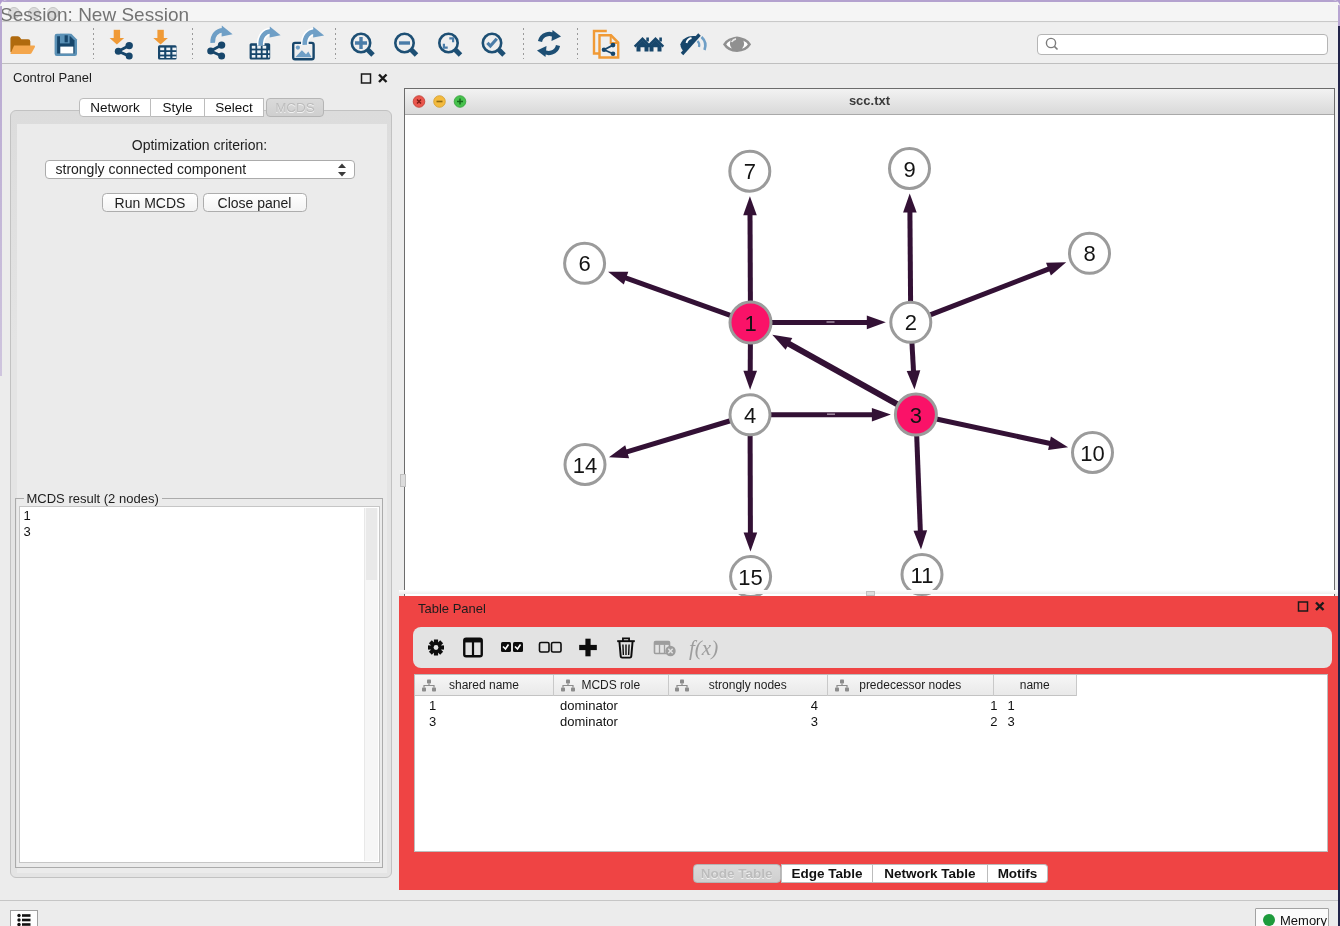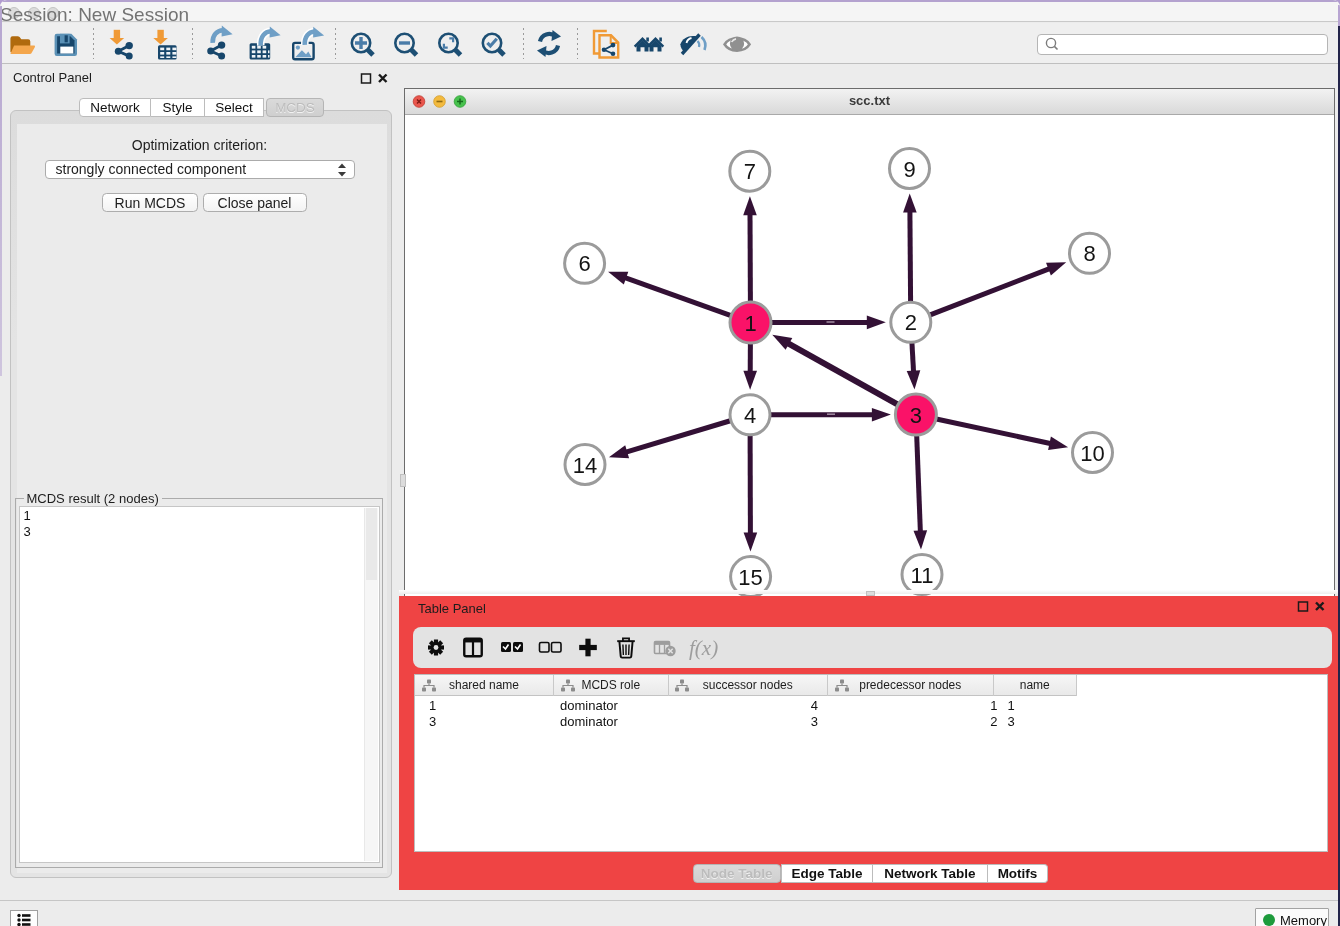--- a/index.html
+++ b/index.html
@@ -389,21 +389,21 @@
         <circle cx="6.5" cy="3.5" r="5.2"></circle>
         <path d="M4.3,1.3 L8.7,5.7 M8.7,1.3 L4.3,5.7" stroke="#e3e3e3" stroke-width="1.5"></path>
       </g>
 
       <text x="290" y="28" font-family="Liberation Serif, serif" font-style="italic" font-size="21" fill="#9d9d9d">f(x)</text>
     </svg>
     <div id="tp-table">
       <div id="tp-thead">
         <div class="th" style="left:0; width:139px;">shared name</div>
         <div class="th" style="left:139px; width:114.5px;">MCDS role</div>
-        <div class="th" style="left:253.5px; width:159.5px;">successor nodes</div>
+        <div class="th" style="left:253.5px; width:159.5px;">strongly nodes</div>
         <div class="th" style="left:413px; width:165.5px;">predecessor nodes</div>
         <div class="th" style="left:578.5px; width:83.5px;">name</div>
         <svg width="660" height="21" viewBox="0 0 660 21" style="position:absolute; left:0; top:0;">
           <g fill="#8c8c8c">
             <g transform="translate(14,10.5)">
                 <rect x="-2" y="-6" width="4" height="4" rx="0.8"></rect>
                 <rect x="-7" y="2" width="4" height="4" rx="0.8"></rect>
                 <rect x="3" y="2" width="4" height="4" rx="0.8"></rect>
                 <path d="M0,-2 L0,0 M-5,2 L-5,0 L5,0 L5,2" stroke="#8c8c8c" stroke-width="1.2" fill="none"></path>
               </g>

